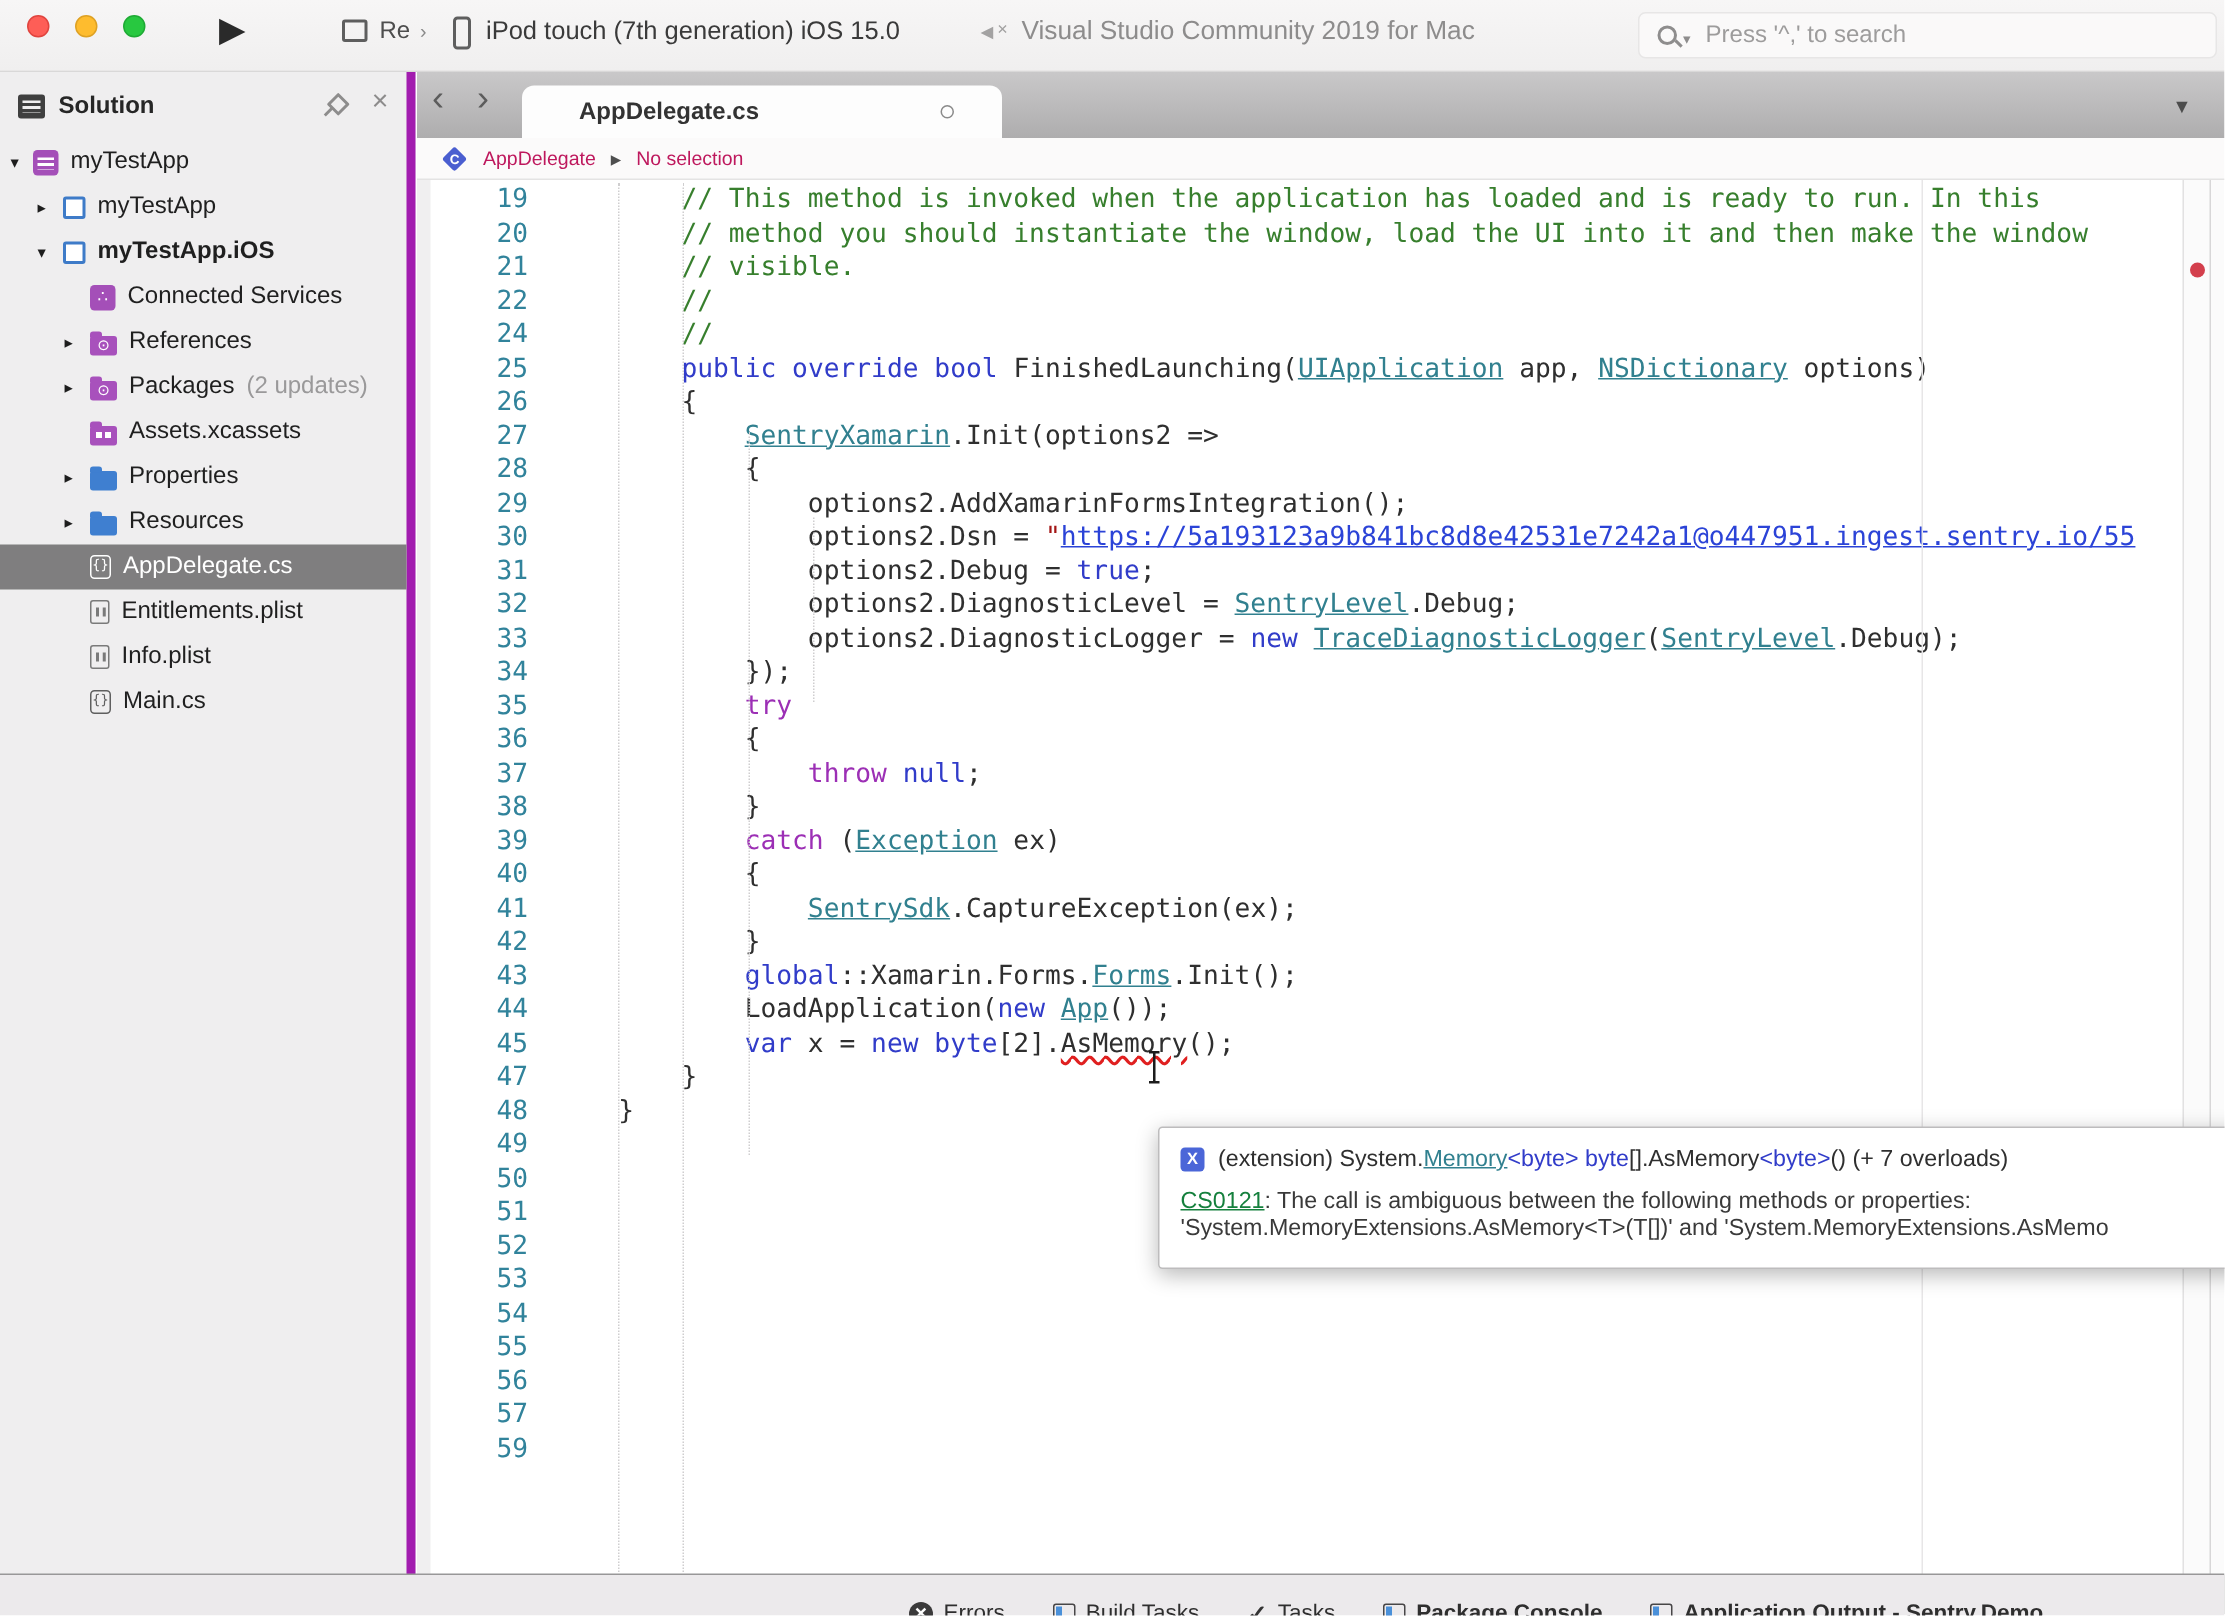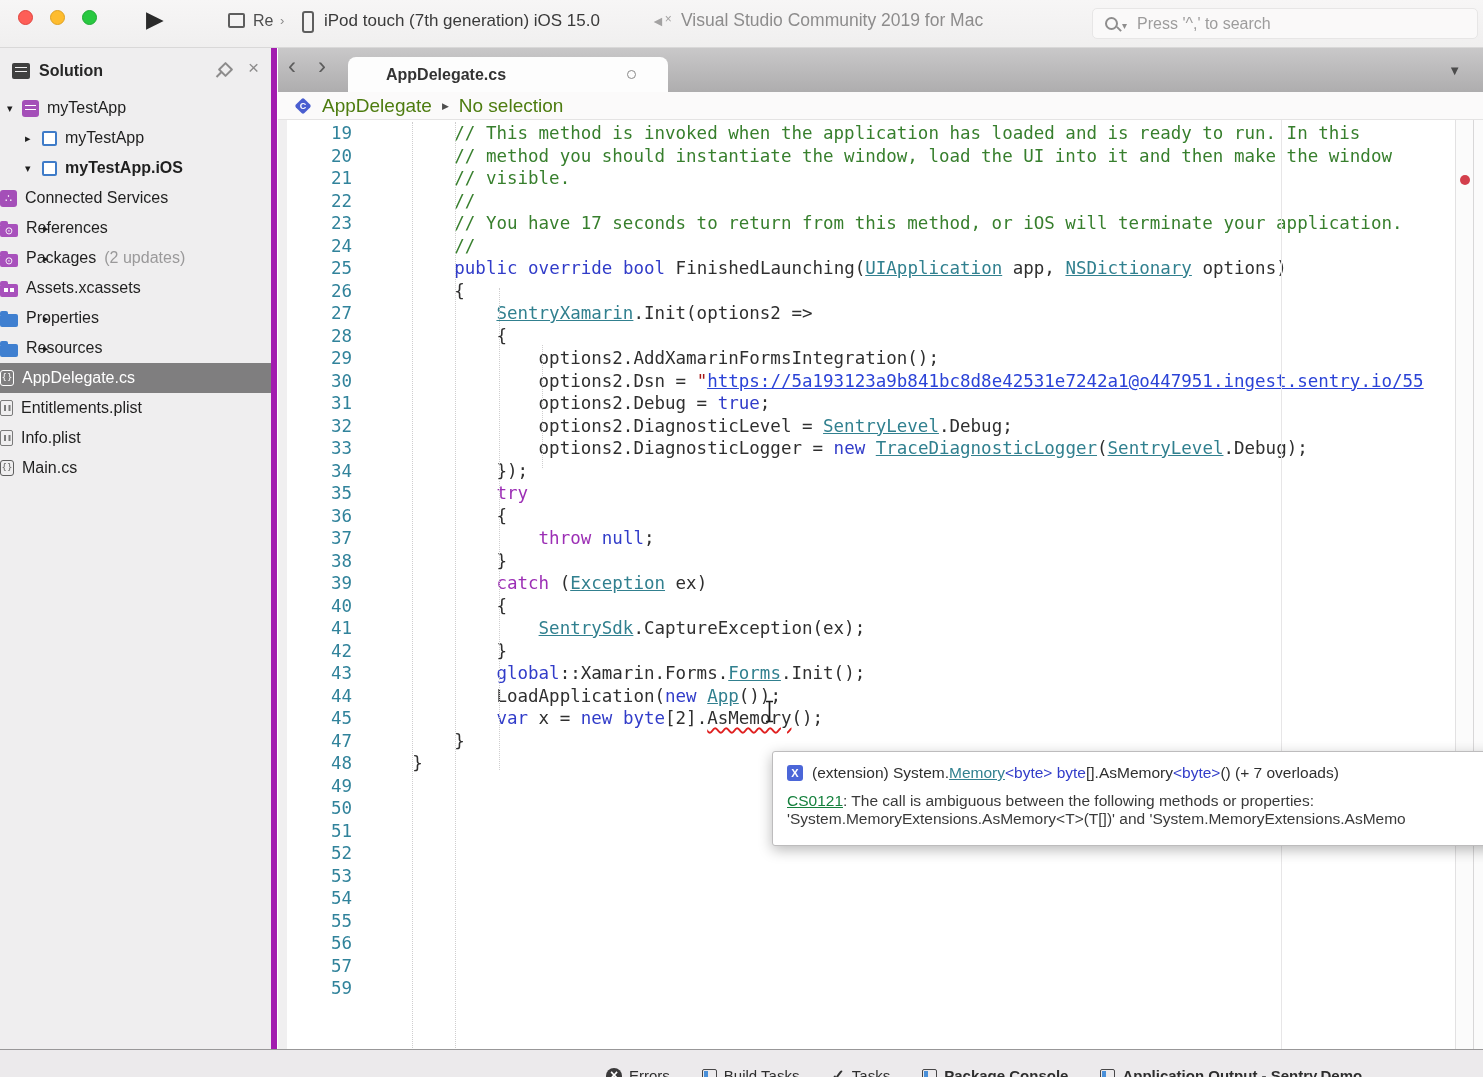--- a/index.html
+++ b/index.html
@@ -52,21 +52,21 @@
                       border:2px solid #8d8c8c; border-radius:1px; transform:rotate(45deg); }
   .pin-icon::after { content:""; position:absolute; left:1px; bottom:0; width:2px; height:7px;
                      background:#8d8c8c; transform:rotate(45deg); }
   .close-x { position:absolute; right:12px; top:9px; font-size:19px; color:#8d8c8c; }
 
   #tree { position:absolute; left:0; top:45px; width:100%; }
   .trow { position:relative; height:30px; display:flex; align-items:center; gap:8px;
           font-size:16px; color:#1f1f1f; }
   .trow.lvl0 { padding-left:22px; }
   .trow.lvl1 { padding-left:42px; }
-  .trow.lvl2 { }
+  .trow.lvl2 { padding-left:60px; }
   .trow.selected { background:#7f7e7f; color:#fff; }
   .trow.selected .ic { color:#fff !important; }
   .disclosure { position:absolute; font-size:11px; color:#1d1d1d; }
   .lvl0 .disclosure { left:7px; }
   .lvl1 .disclosure { left:25px; }
   .lvl2 .disclosure { left:43px; }
   .tlabel.bold { font-weight:700; }
   .tsuffix { color:#9a999a; }
   .ic { flex:none; position:relative; display:inline-block; }
   .i-solution { width:17px; height:17px; background:#a44fb8; border-radius:3px; }
@@ -106,21 +106,21 @@
              margin-left:auto; margin-right:14px; }
   .tab-dd { position:absolute; right:22px; top:15px; font-size:13px; color:#4c4c4c; }
 
   #crumbbar { position:absolute; left:0; top:44px; width:100%; height:28px; background:#fbfafa;
               border-bottom:1px solid #e4e3e3; display:flex; align-items:center;
               gap:10px; padding-left:16px; }
   .cs-diamond { width:12px; height:12px; background:#4a5ed0; transform:rotate(45deg);
                 border-radius:2px; position:relative; margin:0 3px; }
   .cs-diamond::after { content:"C"; position:absolute; inset:0; transform:rotate(-45deg);
       color:#fff; font-size:9px; font-weight:700; text-align:center; line-height:12px; }
-  .crumb-name { font-size:19px; color:#4d7c0f; }
+  .crumb-name { font-size:13px; color:#be185d; }
   .crumb-arrow { font-size:9px; color:#4e4e4e; }
 
   #codearea { position:absolute; left:0; top:72px; width:100%; height:930px; overflow:hidden;
               padding-top:2px; }
   .gutter-strip { position:absolute; left:0; top:0; bottom:0; width:9px; background:#f0eff0; }
   .code-line { display:flex; height:22.5px; line-height:22.5px;
                font-family:"DejaVu Sans Mono",monospace; font-size:17.5px;align-items:flex-end; }
   .lnum { width:74px; flex:none; text-align:right; color:#31839b; }
   .ltext { white-space:pre; padding-left:18px; }
   .seg-pl { color:#2f2f2f; }
@@ -296,24 +296,20 @@
         </div>
         <div class="code-line">
           <span class="lnum">21</span>
           <span class="ltext"><span class="seg-cm">        // visible.</span></span>
         </div>
         <div class="code-line">
           <span class="lnum">22</span>
           <span class="ltext"><span class="seg-cm">        //</span></span>
         </div>
         <div class="code-line">
-          <span class="lnum">23</span>
-          <span class="ltext"><span class="seg-cm">        // You have 17 seconds to return from this method, or iOS will terminate your application.</span></span>
-        </div>
-        <div class="code-line">
           <span class="lnum">24</span>
           <span class="ltext"><span class="seg-cm">        //</span></span>
         </div>
         <div class="code-line">
           <span class="lnum">25</span>
           <span class="ltext"><span class="seg-pl">        </span><span class="seg-kw">public</span><span class="seg-pl"> </span><span class="seg-kw">override</span><span class="seg-pl"> </span><span class="seg-kw">bool</span><span class="seg-pl"> FinishedLaunching(</span><span class="seg-ty">UIApplication</span><span class="seg-pl"> app, </span><span class="seg-ty">NSDictionary</span><span class="seg-pl"> options)</span></span>
         </div>
         <div class="code-line">
           <span class="lnum">26</span>
           <span class="ltext"><span class="seg-pl">        {</span></span>

